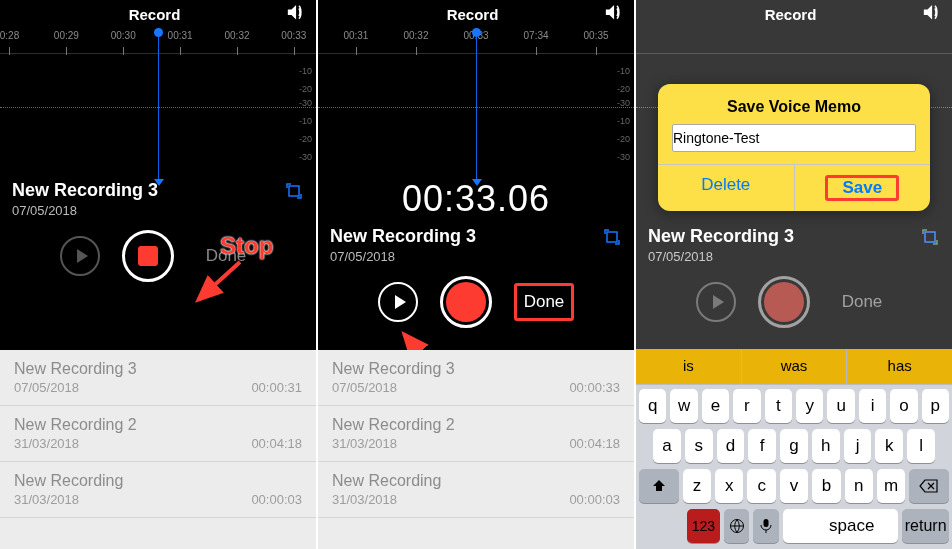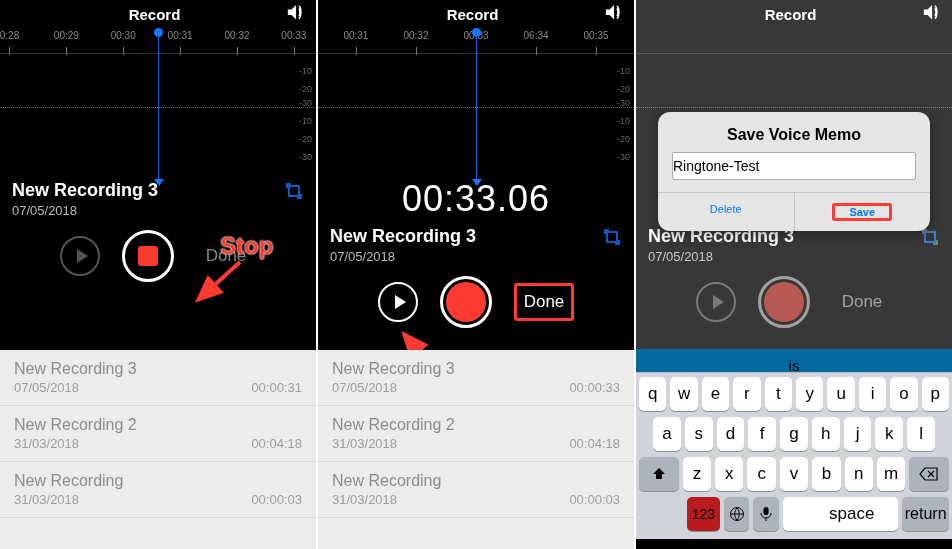--- a/index.html
+++ b/index.html
@@ -57,33 +57,33 @@
   .row .meta { display:flex; justify-content:space-between; color:#9d9d9d; font-size:13px; margin-top:2px;}
 
   
   .anno { position:absolute; font-size:24px; font-weight:700; color:#fe3b30; text-shadow:0 0 2px #fff, 0 0 2px #fff; pointer-events:none;}
   .arrow { position:absolute; pointer-events:none;}
 
   
   .dimmer { position:absolute; inset:0 0 200px 0; background:rgba(255,255,255,0.22);}
 
   
-  .modal { position:absolute; top:84px; left:22px; right:22px; background:#e5e5e5; border-radius:12px; overflow:hidden; box-shadow:0 2px 14px rgba(0,0,0,0.4);margin-top:28px;}
+  .modal { position:absolute; top:84px; left:22px; right:22px; background:#fde047; border-radius:12px; overflow:hidden; box-shadow:0 2px 14px rgba(0,0,0,0.4);}
   .modal .mtitle { text-align:center; font-weight:700; font-size:16px; padding:14px 0 8px; color:#000;}
   .modal .minput-wrap { padding:0 14px 12px; }
   .modal input { width:100%; background:#fff; border:1px solid #aaa; border-radius:2px; padding:5px 0; font-size:14px;}
   .modal .mbtns { display:flex; border-top:1px solid #c6c6c6;}
-  .modal .mbtn { flex:1; text-align:center; padding:10px 0; font-size:11px; color:#007aff;}
+  .modal .mbtn { flex:1; text-align:center; padding:10px 0; font-size:17px; color:#007aff;}
   .modal .mbtn.save { font-weight:600; }
   .modal .mbtn+.mbtn { border-left:1px solid #c6c6c6;}
   .modal .savebox { border:3px solid #fe3b30; border-radius:3px; display:inline-block; padding:0 14px;}
 
   
   .kbzone { position:absolute; left:0; right:0; bottom:0; height:200px; }
-  .sugbar { display:flex; height:24px; background:#0369a1; border-bottom:1px solid #b9bcc2;}
+  .sugbar { display:flex; height:36px; background:#eab308; border-bottom:1px solid #b9bcc2;}
   .sug { flex:1; text-align:center; line-height:34px; font-size:15px; color:#000; }
   .sug + .sug { border-left:1px solid #b6b9be; }
   .kb { background:#d1d5db; height:166px; padding:4px 3px; display:flex; flex-direction:column; gap:6px;}
   .krow { display:flex; gap:4px; justify-content:center;}
   .key { background:#fff; border-radius:5px; box-shadow:0 1px 0 #8e9096; height:34px; display:flex; align-items:center; justify-content:center; font-size:17px; color:#000;}
   .key.letter { flex: 1 1 0;}
   .key.shift, .key.del { flex: 1.4 1 0; background:#adb3bd;}
   .key.space { flex: 4 1 0; padding-left: 22px;}
   .key.ret { flex: 2 1 0; background:#adb3bd; font-size:16px;}
   .key.num { flex:1.4 1 0; background:#b91c1c; font-size:14px;margin-left:48px;}
@@ -184,21 +184,21 @@
       <svg viewBox="0 0 24 18">
             <path d="M2 6h4l5-5v16l-5-5H2z" fill="#fff"></path>
             <path d="M14 2c3 2 3 12 0 14M14 5c1.6 1.5 1.6 6.5 0 8" fill="none" stroke="#fff" stroke-width="1.6"></path>
           </svg>
     </span>
   </div>
   <div class="ruler">
     <span class="tick" style="left:12%">00:31</span>
     <span class="tick" style="left:31%">00:32</span>
     <span class="tick" style="left:50%">00:33</span>
-    <span class="tick" style="left:69%">06:34</span>
+    <span class="tick" style="left:69%">07:34</span>
     <span class="tick" style="left:88%">00:35</span>
   </div>
   <div class="wave">
     <div class="mid"></div>
     <span class="db" style="top:12px">-10</span>
     <span class="db" style="top:30px">-20</span>
     <span class="db" style="top:44px">-30</span>
     <span class="db" style="top:62px">-10</span>
     <span class="db" style="top:80px">-20</span>
     <span class="db" style="top:98px">-30</span>
@@ -304,20 +304,22 @@
     </div>
     <div class="mbtns">
       <div class="mbtn">Delete</div>
       <div class="mbtn save"><span class="savebox">Save</span></div>
     </div>
   </div>
 
   <div class="kbzone">
     <div class="sugbar">
       <div class="sug">is</div>
+      <div class="sug">was</div>
+      <div class="sug">has</div>
     </div>
     <div class="kb">
       <div class="krow">
         <div class="key letter">q</div>
         <div class="key letter">w</div>
         <div class="key letter">e</div>
         <div class="key letter">r</div>
         <div class="key letter">t</div>
         <div class="key letter">y</div>
         <div class="key letter">u</div>

